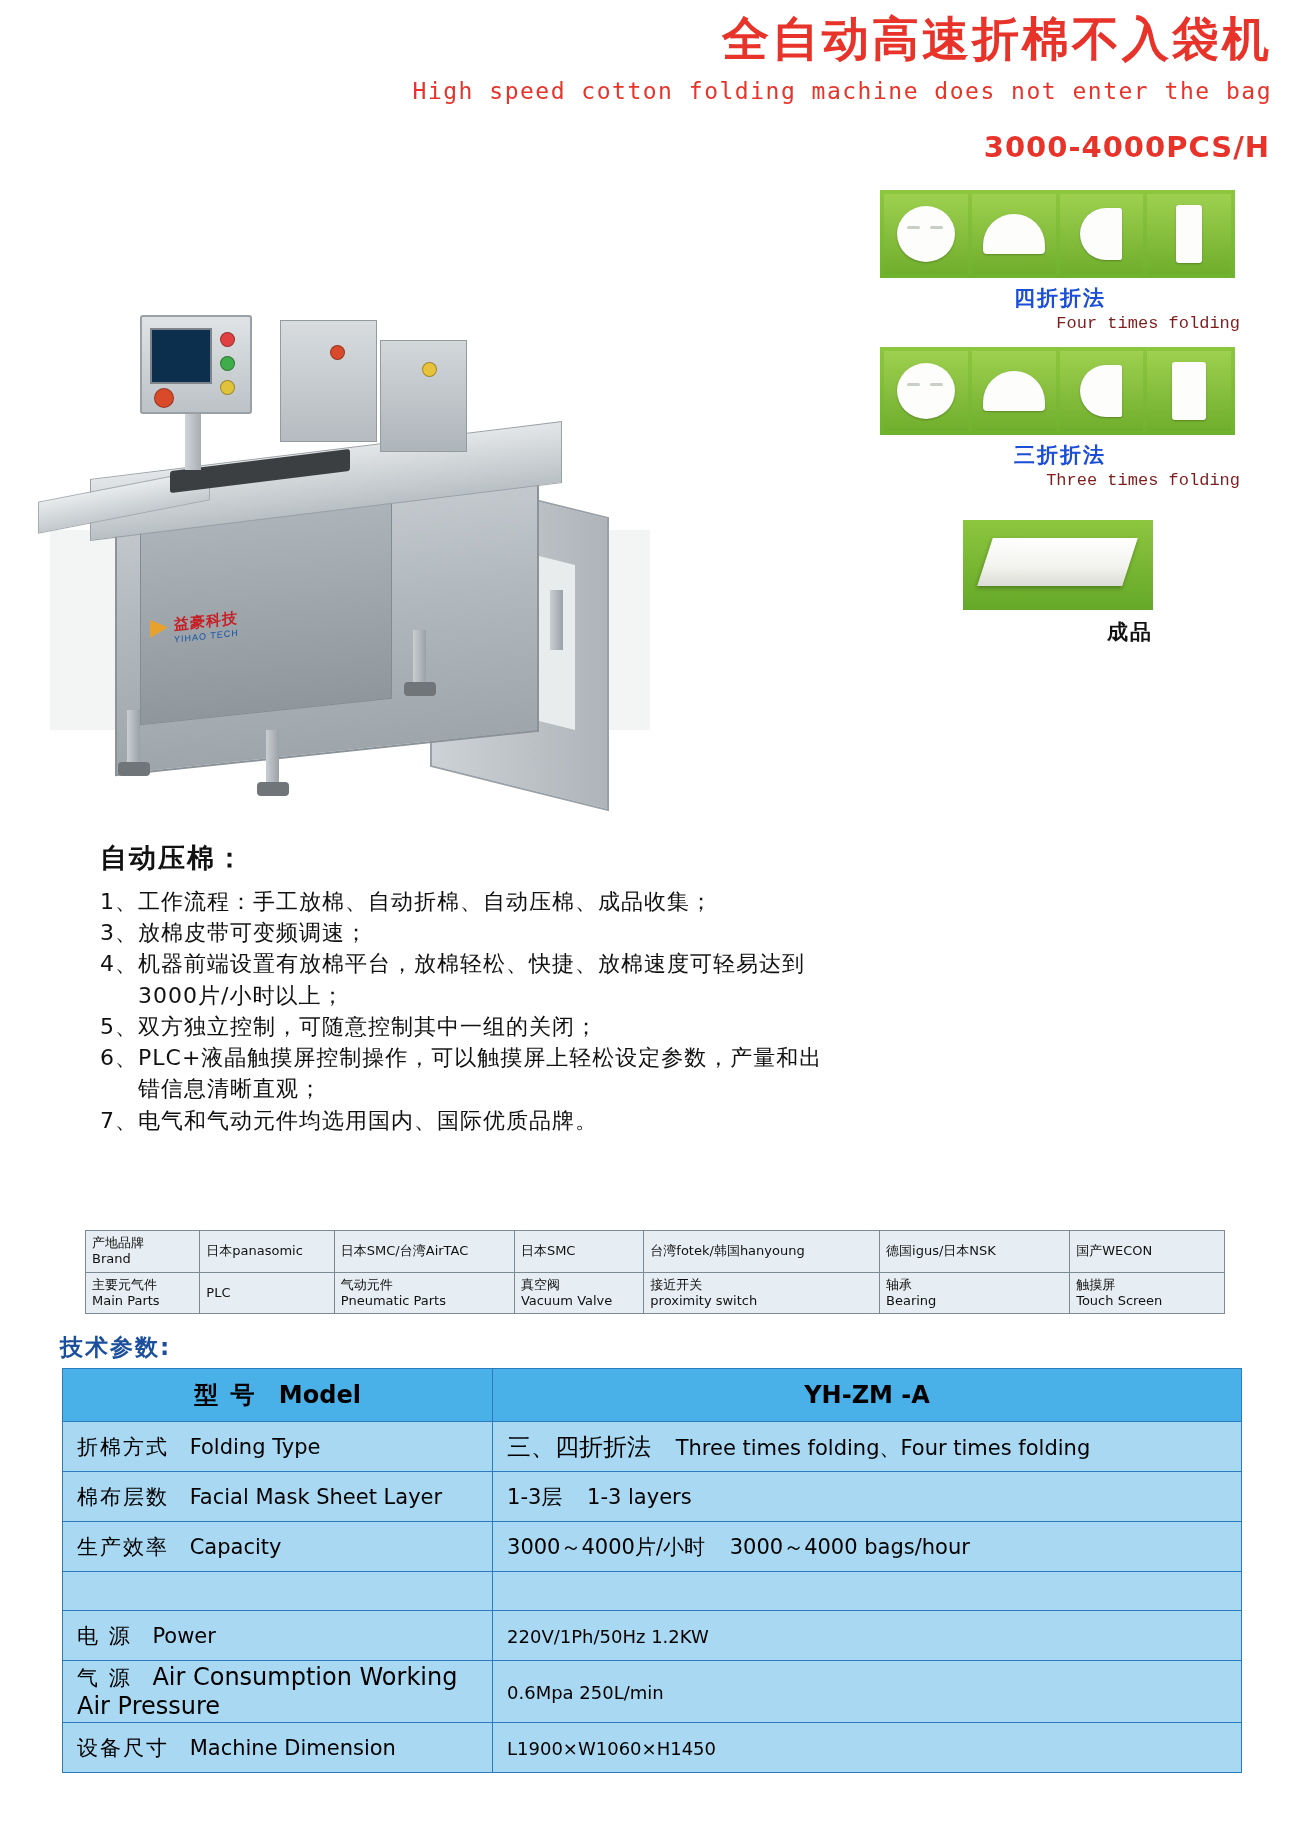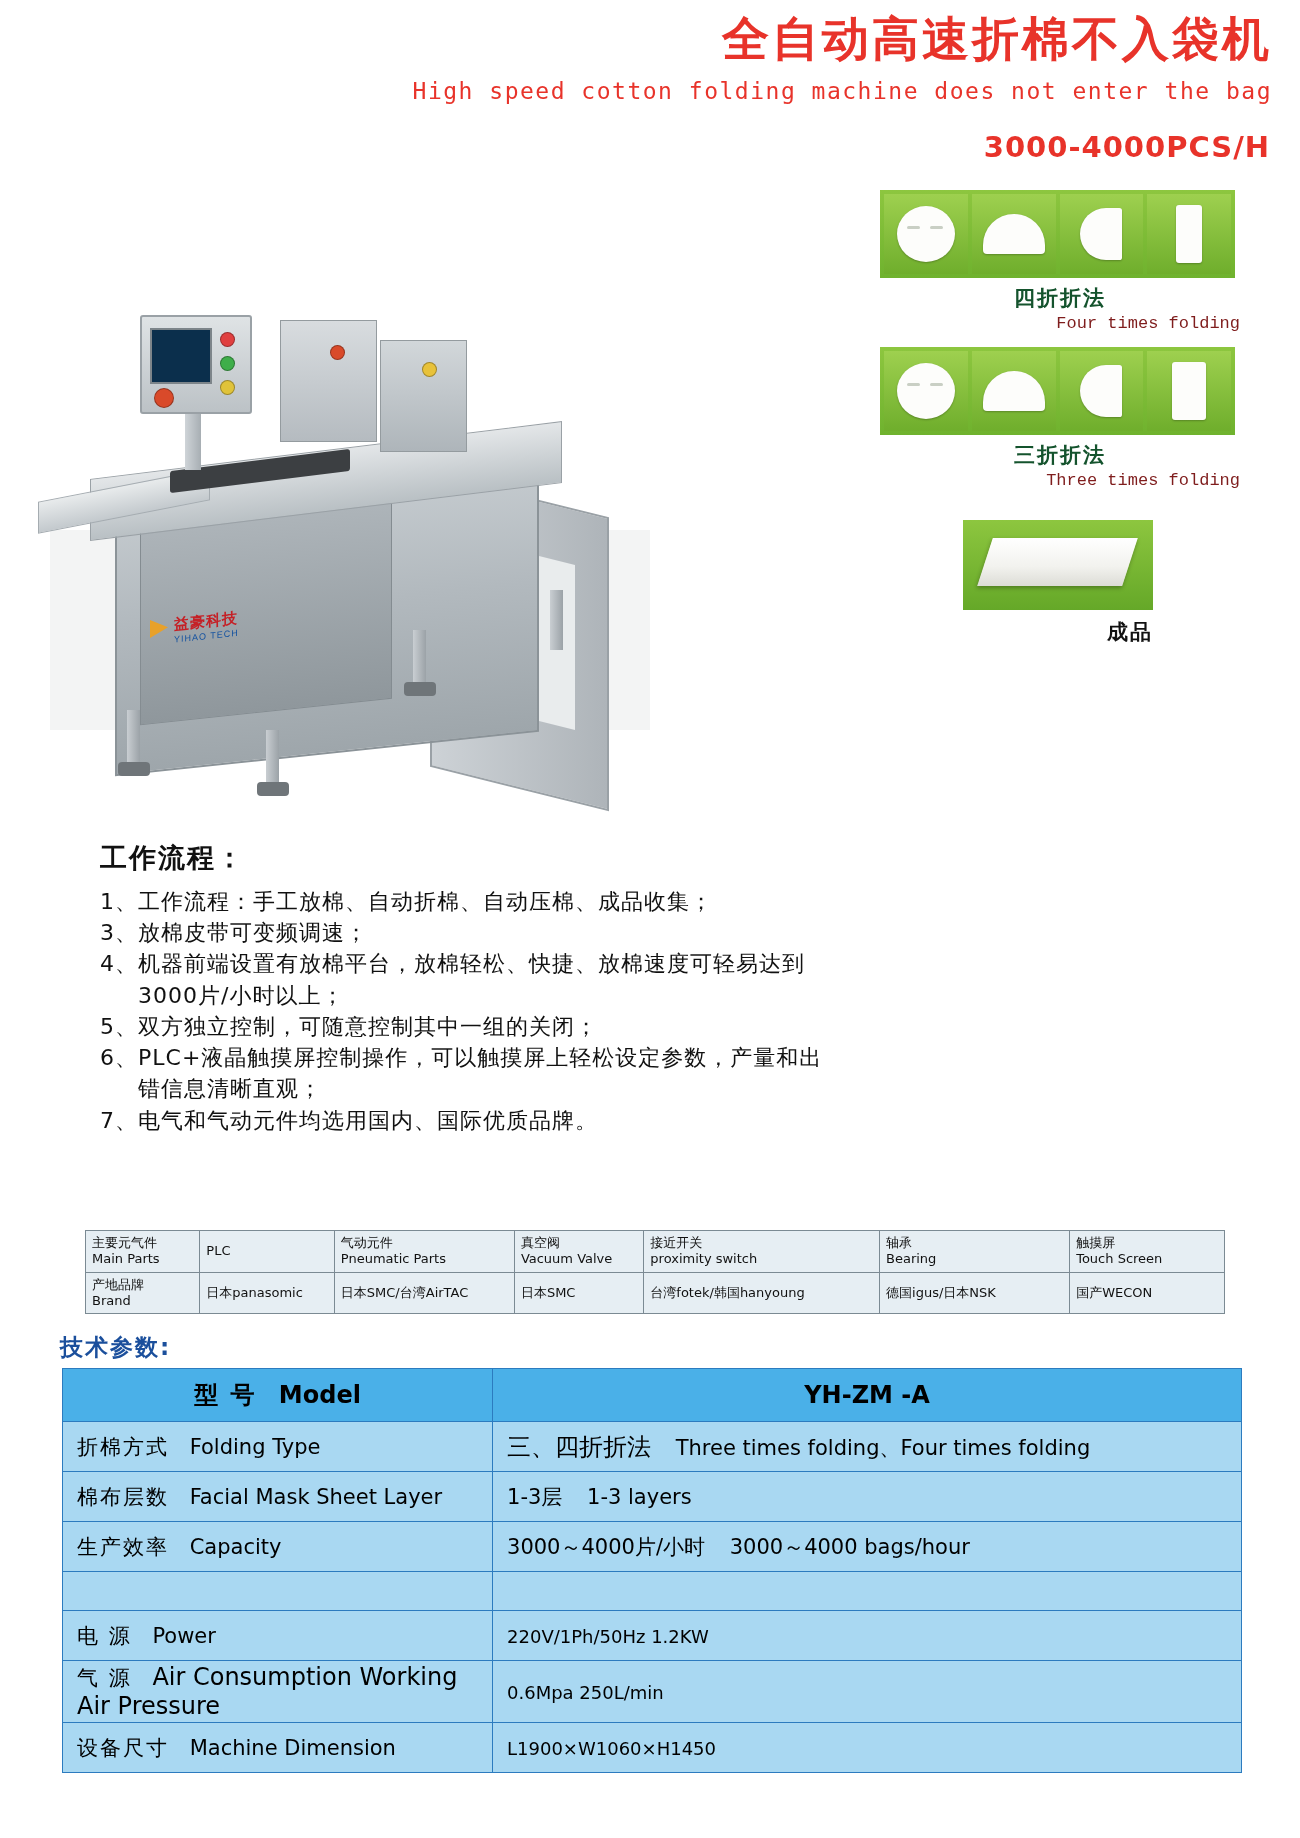--- a/index.html
+++ b/index.html
@@ -246,21 +246,21 @@
     position: absolute;
     width: 13px; height: 3px;
     background: #c9cfc4;
     border-radius: 2px;
   }
   .fold-label-cn {
     text-align: center;
     font-family: "DejaVu Sans", sans-serif;
     font-size: 21px;
     font-weight: bold;
-    color: #14532d;
+    color: #1d4ed8;
     margin-top: 6px;
     letter-spacing: 2px;
   }
   .fold-label-en {
     text-align: right;
     font-family: Liberation Mono, monospace;
     font-size: 17px;
     color: #7f1d1d;
     margin-top: 2px;
   }
@@ -469,75 +469,75 @@
   <div class="fold-label-cn">三折折法</div>
   <div class="fold-label-en">Three times folding</div>
 </div>
 
 <div class="product-panel">
   <div class="product-stack"></div>
 </div>
 <div class="product-label">成品</div>
 
 <div class="features">
-  <div class="features-title">工作流程：</div>
+  <div class="features-title">自动压棉：</div>
   <div class="feat-line">1、工作流程：手工放棉、自动折棉、自动压棉、成品收集；</div>
   <div class="feat-line">3、放棉皮带可变频调速；</div>
   <div class="feat-line">4、机器前端设置有放棉平台，放棉轻松、快捷、放棉速度可轻易达到</div>
   <div class="feat-cont">3000片/小时以上；</div>
   <div class="feat-line">5、双方独立控制，可随意控制其中一组的关闭；</div>
   <div class="feat-line">6、PLC+液晶触摸屏控制操作，可以触摸屏上轻松设定参数，产量和出</div>
   <div class="feat-cont">错信息清晰直观；</div>
   <div class="feat-line">7、电气和气动元件均选用国内、国际优质品牌。</div>
 </div>
 
 <table class="parts-table">
   <tbody>
       <tr>
-    <td class="two-line" style="width:100px;">
-      <span class="cn">主要元气件</span>
-      <span class="en">Main Parts</span>
-    </td>
-    <td class="two-line" style="width:120px;">
-      <span class="cn">PLC</span>
-      <span class="en"></span>
-    </td>
-    <td class="two-line" style="width:165px;">
-      <span class="cn">气动元件</span>
-      <span class="en">Pneumatic Parts</span>
-    </td>
-    <td class="two-line" style="width:115px;">
-      <span class="cn">真空阀</span>
-      <span class="en">Vacuum Valve</span>
-    </td>
-    <td class="two-line" style="width:220px;">
-      <span class="cn">接近开关</span>
-      <span class="en">proximity  switch</span>
-    </td>
-    <td class="two-line" style="width:175px;">
-      <span class="cn">轴承</span>
-      <span class="en">Bearing</span>
-    </td>
-    <td class="two-line" style="width:140px;">
-      <span class="cn">触摸屏</span>
-      <span class="en">Touch Screen</span>
-    </td>
-  </tr>
-  <tr>
     <td class="two-line">
       <span class="cn">产地品牌</span>
       <span class="en">Brand</span>
     </td>
     <td>日本panasomic</td>
     <td>日本SMC/台湾AirTAC</td>
     <td>日本SMC</td>
     <td>台湾fotek/韩国hanyoung</td>
     <td>德国igus/日本NSK</td>
     <td>国产WECON</td>
   </tr>
+  <tr>
+    <td class="two-line" style="width:100px;">
+      <span class="cn">主要元气件</span>
+      <span class="en">Main Parts</span>
+    </td>
+    <td class="two-line" style="width:120px;">
+      <span class="cn">PLC</span>
+      <span class="en"></span>
+    </td>
+    <td class="two-line" style="width:165px;">
+      <span class="cn">气动元件</span>
+      <span class="en">Pneumatic Parts</span>
+    </td>
+    <td class="two-line" style="width:115px;">
+      <span class="cn">真空阀</span>
+      <span class="en">Vacuum Valve</span>
+    </td>
+    <td class="two-line" style="width:220px;">
+      <span class="cn">接近开关</span>
+      <span class="en">proximity  switch</span>
+    </td>
+    <td class="two-line" style="width:175px;">
+      <span class="cn">轴承</span>
+      <span class="en">Bearing</span>
+    </td>
+    <td class="two-line" style="width:140px;">
+      <span class="cn">触摸屏</span>
+      <span class="en">Touch Screen</span>
+    </td>
+  </tr>
 </tbody>
   </table>
 
 <div class="spec-title">技术参数:</div>
 
 <table class="spec-table">
   <tbody>
       <tr class="head">
     <td class="label">
       <span class="lbl-cn">型  号</span>

